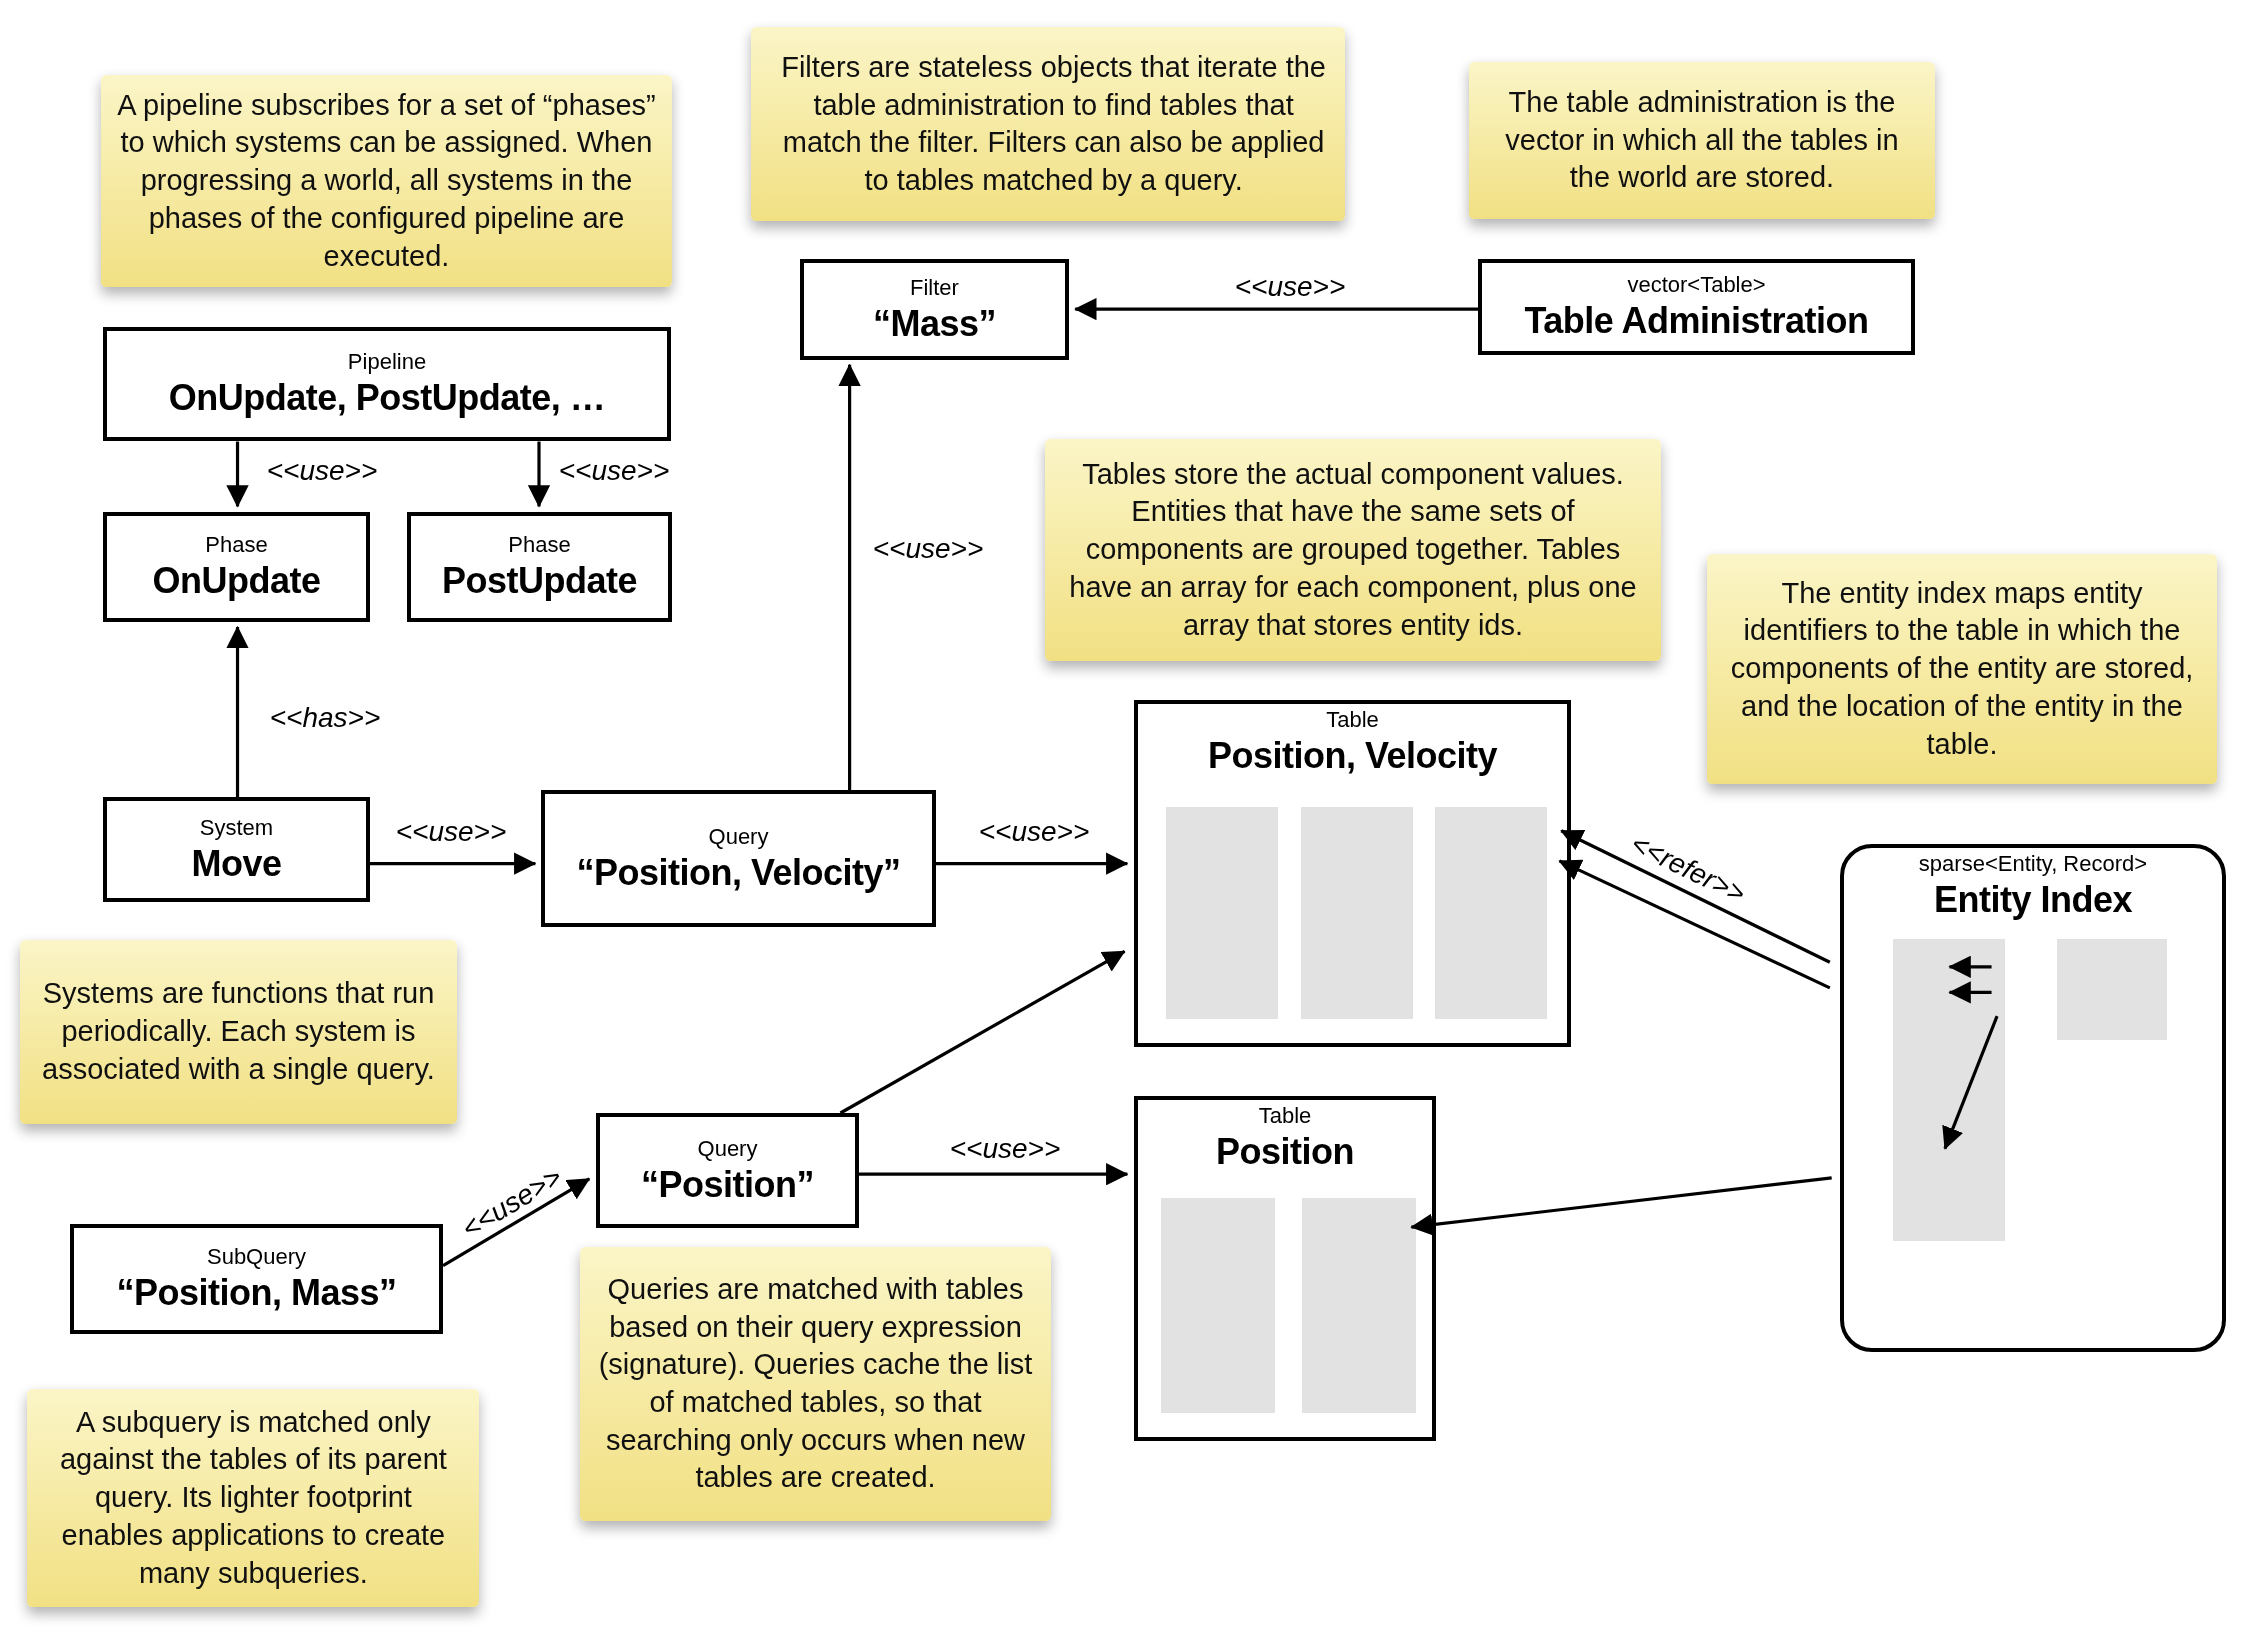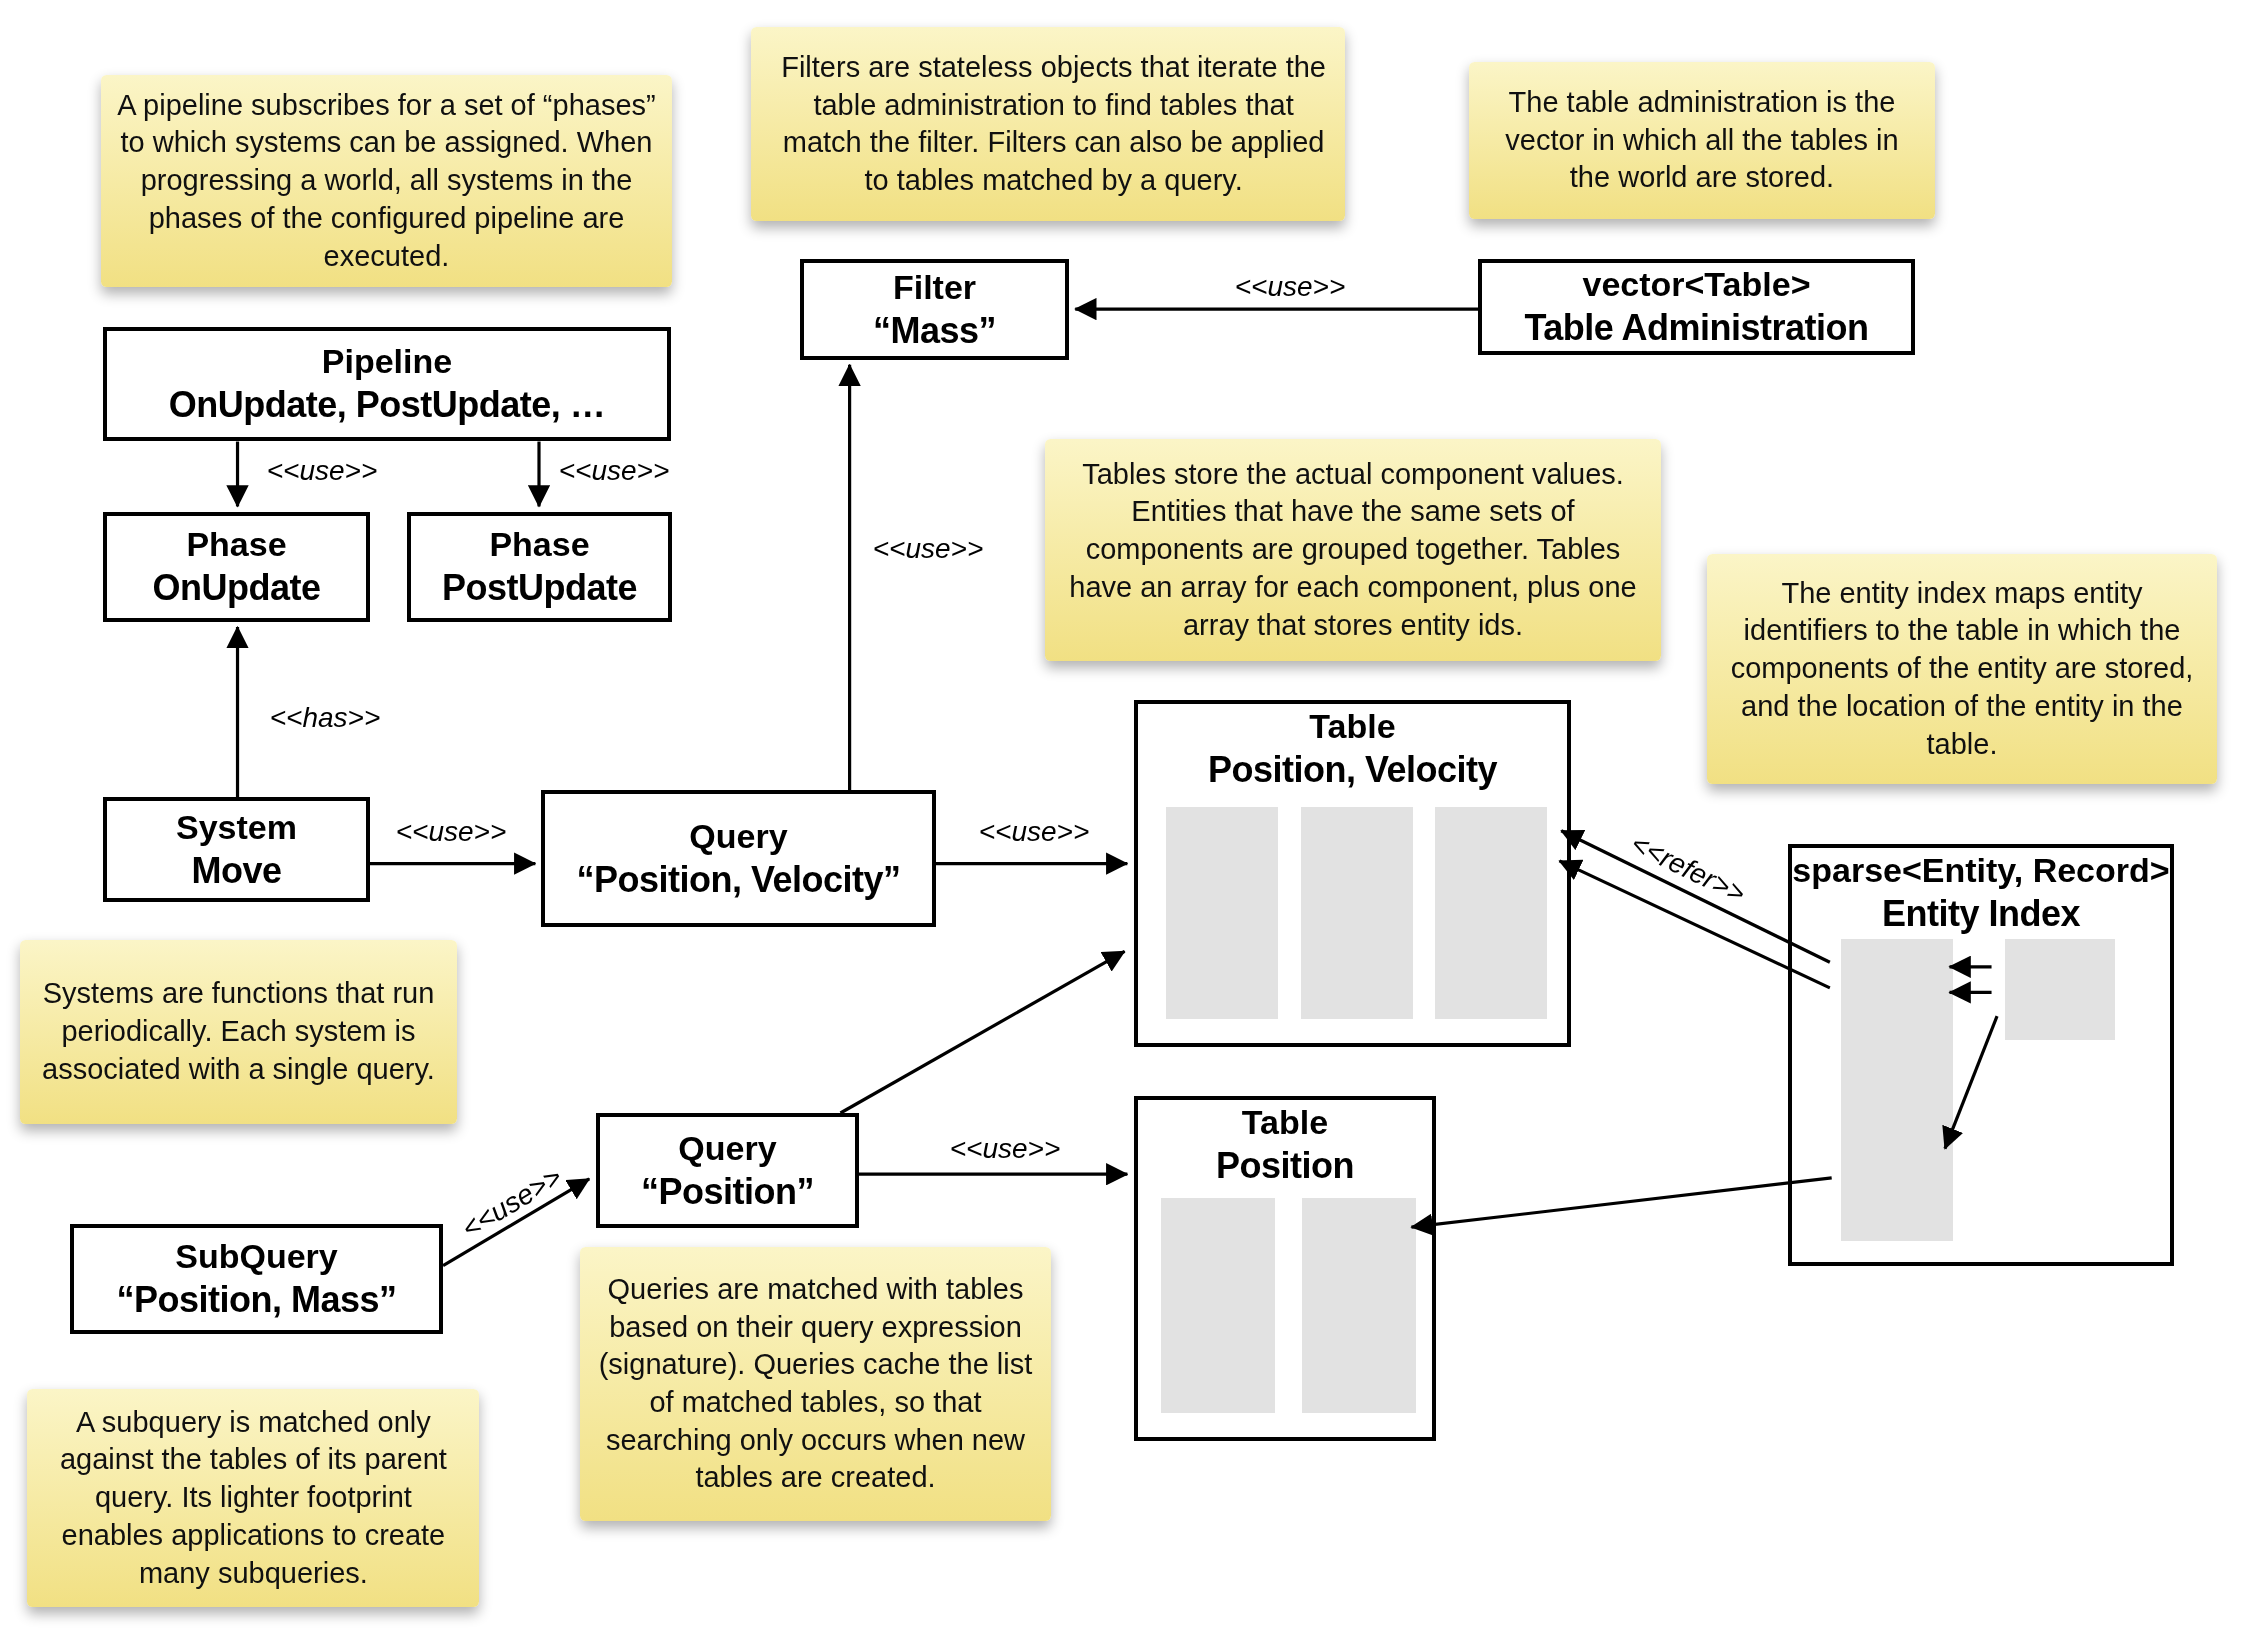--- a/index.html
+++ b/index.html
@@ -17,21 +17,21 @@
     border-radius:5.5px;box-shadow:0 6.4px 12.8px rgba(0,0,0,0.30);
     padding:9.1px 12.8px;box-sizing:border-box;z-index:1;
   }
   .note span{font-size:29px;line-height:1.30;text-align:center;color:#101010;}
   .node{
     position:absolute;background:var(--box-fill);border:4.6px solid var(--box-border);
     box-sizing:border-box;z-index:2;display:flex;flex-direction:column;
     align-items:center;justify-content:center;row-gap:2.7px;
   }
   .node.top-align{justify-content:flex-start;padding-top:3px;}
-  .node-type{font-size:34px;font-weight:bold;line-height:1.15;}
+  .node-type{font-size:22px;font-weight:normal;line-height:1.15;}
   .node-value{font-size:36px;font-weight:bold;line-height:1.15;letter-spacing:-0.5px;}
   .slot{position:absolute;background:var(--slot-fill);z-index:2;}
   .edge-label{
     position:absolute;font-size:28px;font-style:italic;white-space:nowrap;z-index:4;
     transform:translate(-50%,-50%);
   }
   .edge-label.rot-subquery{transform:translate(-50%,-50%) rotate(-31deg);}
   .edge-label.rot-refer{transform:translate(-50%,-50%) rotate(26deg);}
   .wires{position:absolute;left:0;top:0;width:2251px;height:1645px;z-index:3;pointer-events:none;}
   .wire{stroke:var(--line);stroke-width:3.5;fill:none;}
@@ -112,21 +112,21 @@
 
   <div class="node" style="left:596px;top:1113px;width:263px;height:115px;">
     <div class="node-type">Query</div>
     <div class="node-value">“Position”</div>
   </div>
   <div class="node" style="left:70px;top:1224px;width:373px;height:110px;">
     <div class="node-type">SubQuery</div>
     <div class="node-value">“Position, Mass”</div>
   </div>
 
-  <div class="node top-align" style="left:1788px;top:844px;width:386px;height:422px;">
+  <div class="node top-align" style="left:1840px;top:844px;width:386px;height:508px;border-radius:32px;">
     <div class="node-type">sparse&lt;Entity, Record&gt;</div>
     <div class="node-value">Entity Index</div>
     <div class="slot" style="left:49px;top:91px;width:112px;height:302px;"></div>
     <div class="slot" style="left:213px;top:91px;width:110px;height:101px;"></div>
   </div>
 
   <div class="edge-label" style="left:322px;top:471px;">&lt;&lt;use&gt;&gt;</div>
   <div class="edge-label" style="left:614px;top:471px;">&lt;&lt;use&gt;&gt;</div>
   <div class="edge-label" style="left:325px;top:718px;">&lt;&lt;has&gt;&gt;</div>
   <div class="edge-label" style="left:451px;top:832px;">&lt;&lt;use&gt;&gt;</div>

